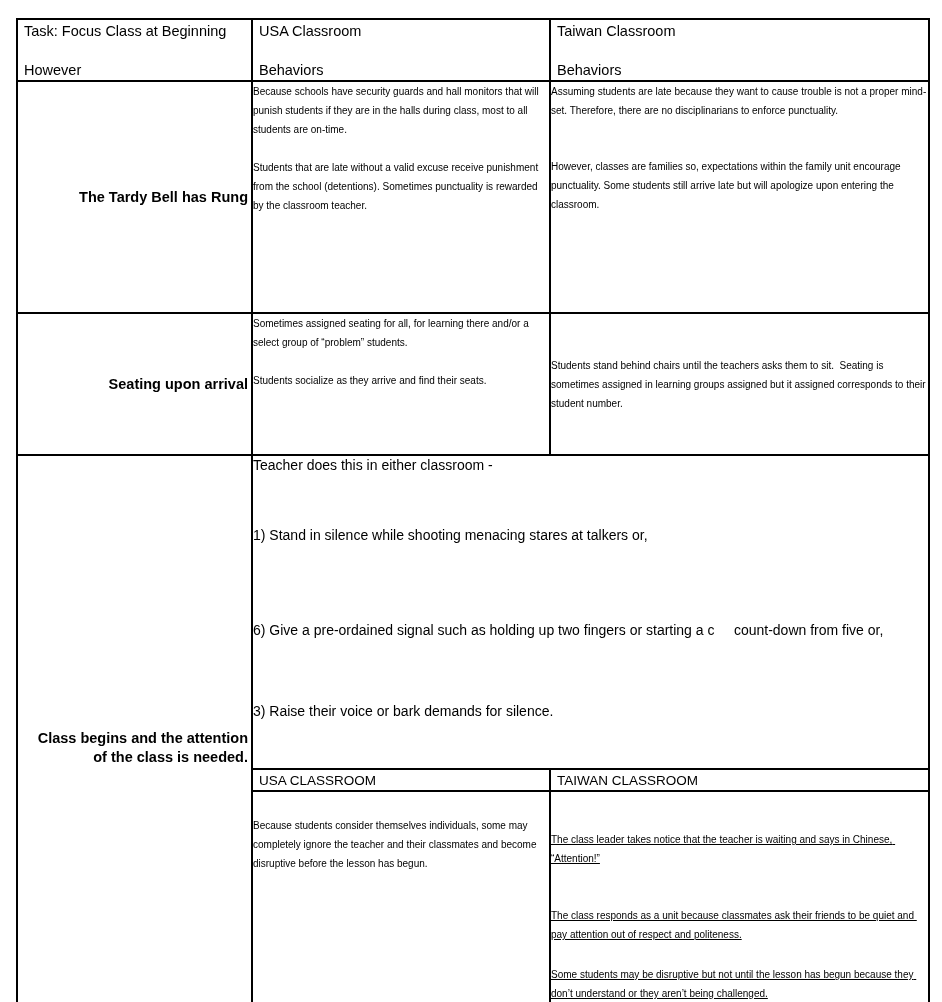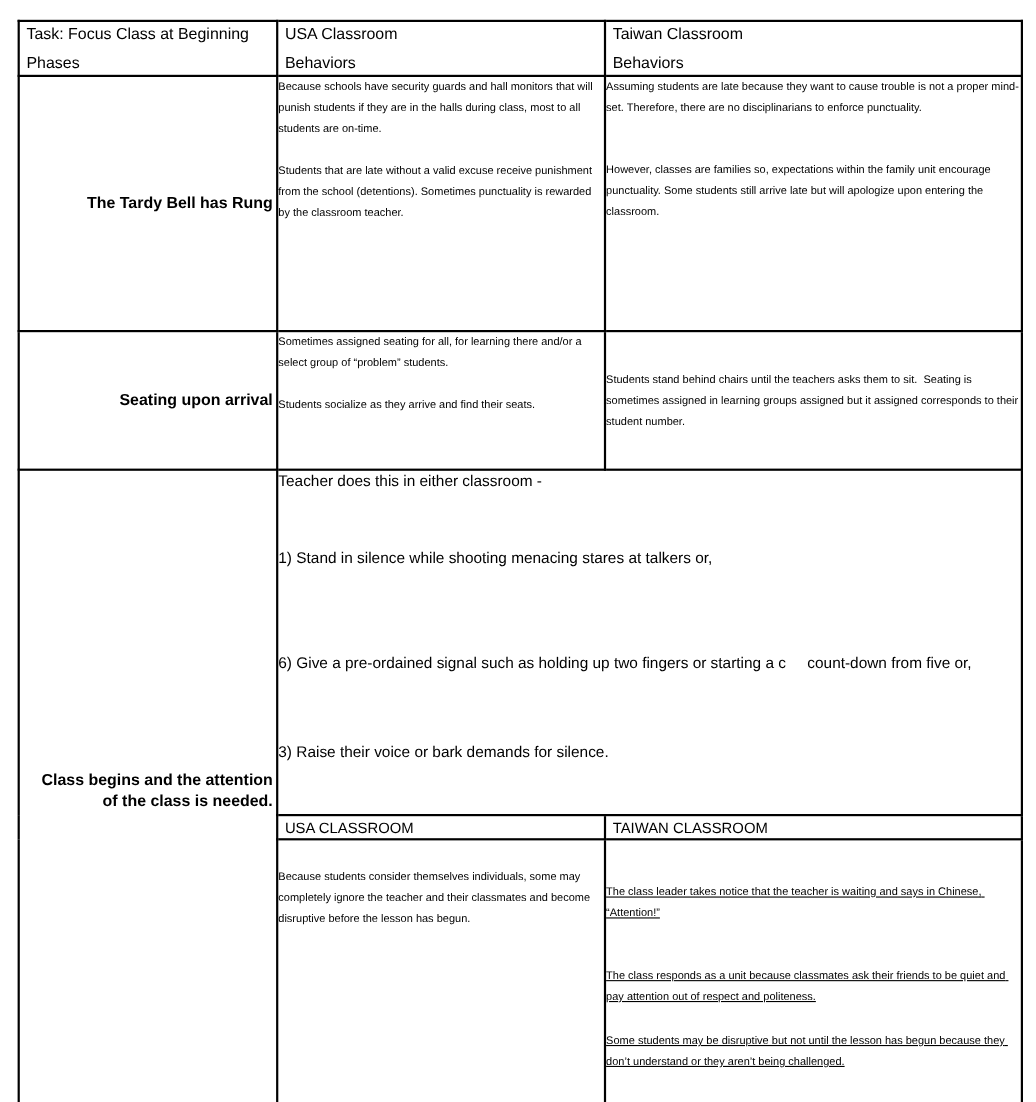--- a/index.html
+++ b/index.html
@@ -18,21 +18,21 @@
     width: 912px;
     border-collapse: collapse;
     table-layout: fixed;
   }
   .doc-table td {
     border: 2px solid #000000;
     vertical-align: top;
     padding: 0;
     box-sizing: border-box;
   }
-  .hdr-cell { height: 50px; }
+  .hdr-cell { height: 62px; }
   .hdr-inner {
     height: 100%;
     display: flex;
     flex-direction: column;
     justify-content: space-between;
     padding: 3px 6px 2px 6px;
     box-sizing: border-box;
     font-size: 14.5px;
   }
   .body-cell { padding: 6px 7px; font-size: 10px; line-height: 19px; }
@@ -41,21 +41,21 @@
   .gap2 { margin-top: 37px !important; }
   .phase-cell {
     vertical-align: middle !important;
     text-align: right;
     font-weight: bold;
     font-size: 14.5px;
     line-height: 19px;
     padding: 2px 3px 2px 6px !important;
   }
   .row-tardy  { height: 232px; }
-  .row-seat   { height: 126px; }
+  .row-seat   { height: 142px; }
   .row-shared { height: 314px; }
   .row-subhdr { height: 22px; }
   .row-bottom { height: 250px; }
   .mid { vertical-align: middle !important; }
   .shared-cell p { margin: 0; white-space: pre-wrap; font-size: 14px; line-height: 19px; }
   .shared-cell { padding: 8px 7px; }
   .sp1 { margin-top: 51px !important; }
   .sp2 { margin-top: 76px !important; }
   .sp3 { margin-top: 62px !important; }
   .subhdr-cell {
@@ -78,21 +78,21 @@
     <col style="width:235px">
     <col style="width:298px">
     <col style="width:379px">
   </colgroup>
 
   <tbody>
       <tr>
     <td class="hdr-cell">
       <div class="hdr-inner">
         <div>Task: Focus Class at Beginning</div>
-        <div>Phases</div>
+        <div>However</div>
       </div>
     </td>
     <td class="hdr-cell">
       <div class="hdr-inner">
         <div>USA Classroom</div>
         <div>Behaviors</div>
       </div>
     </td>
     <td class="hdr-cell">
       <div class="hdr-inner">

